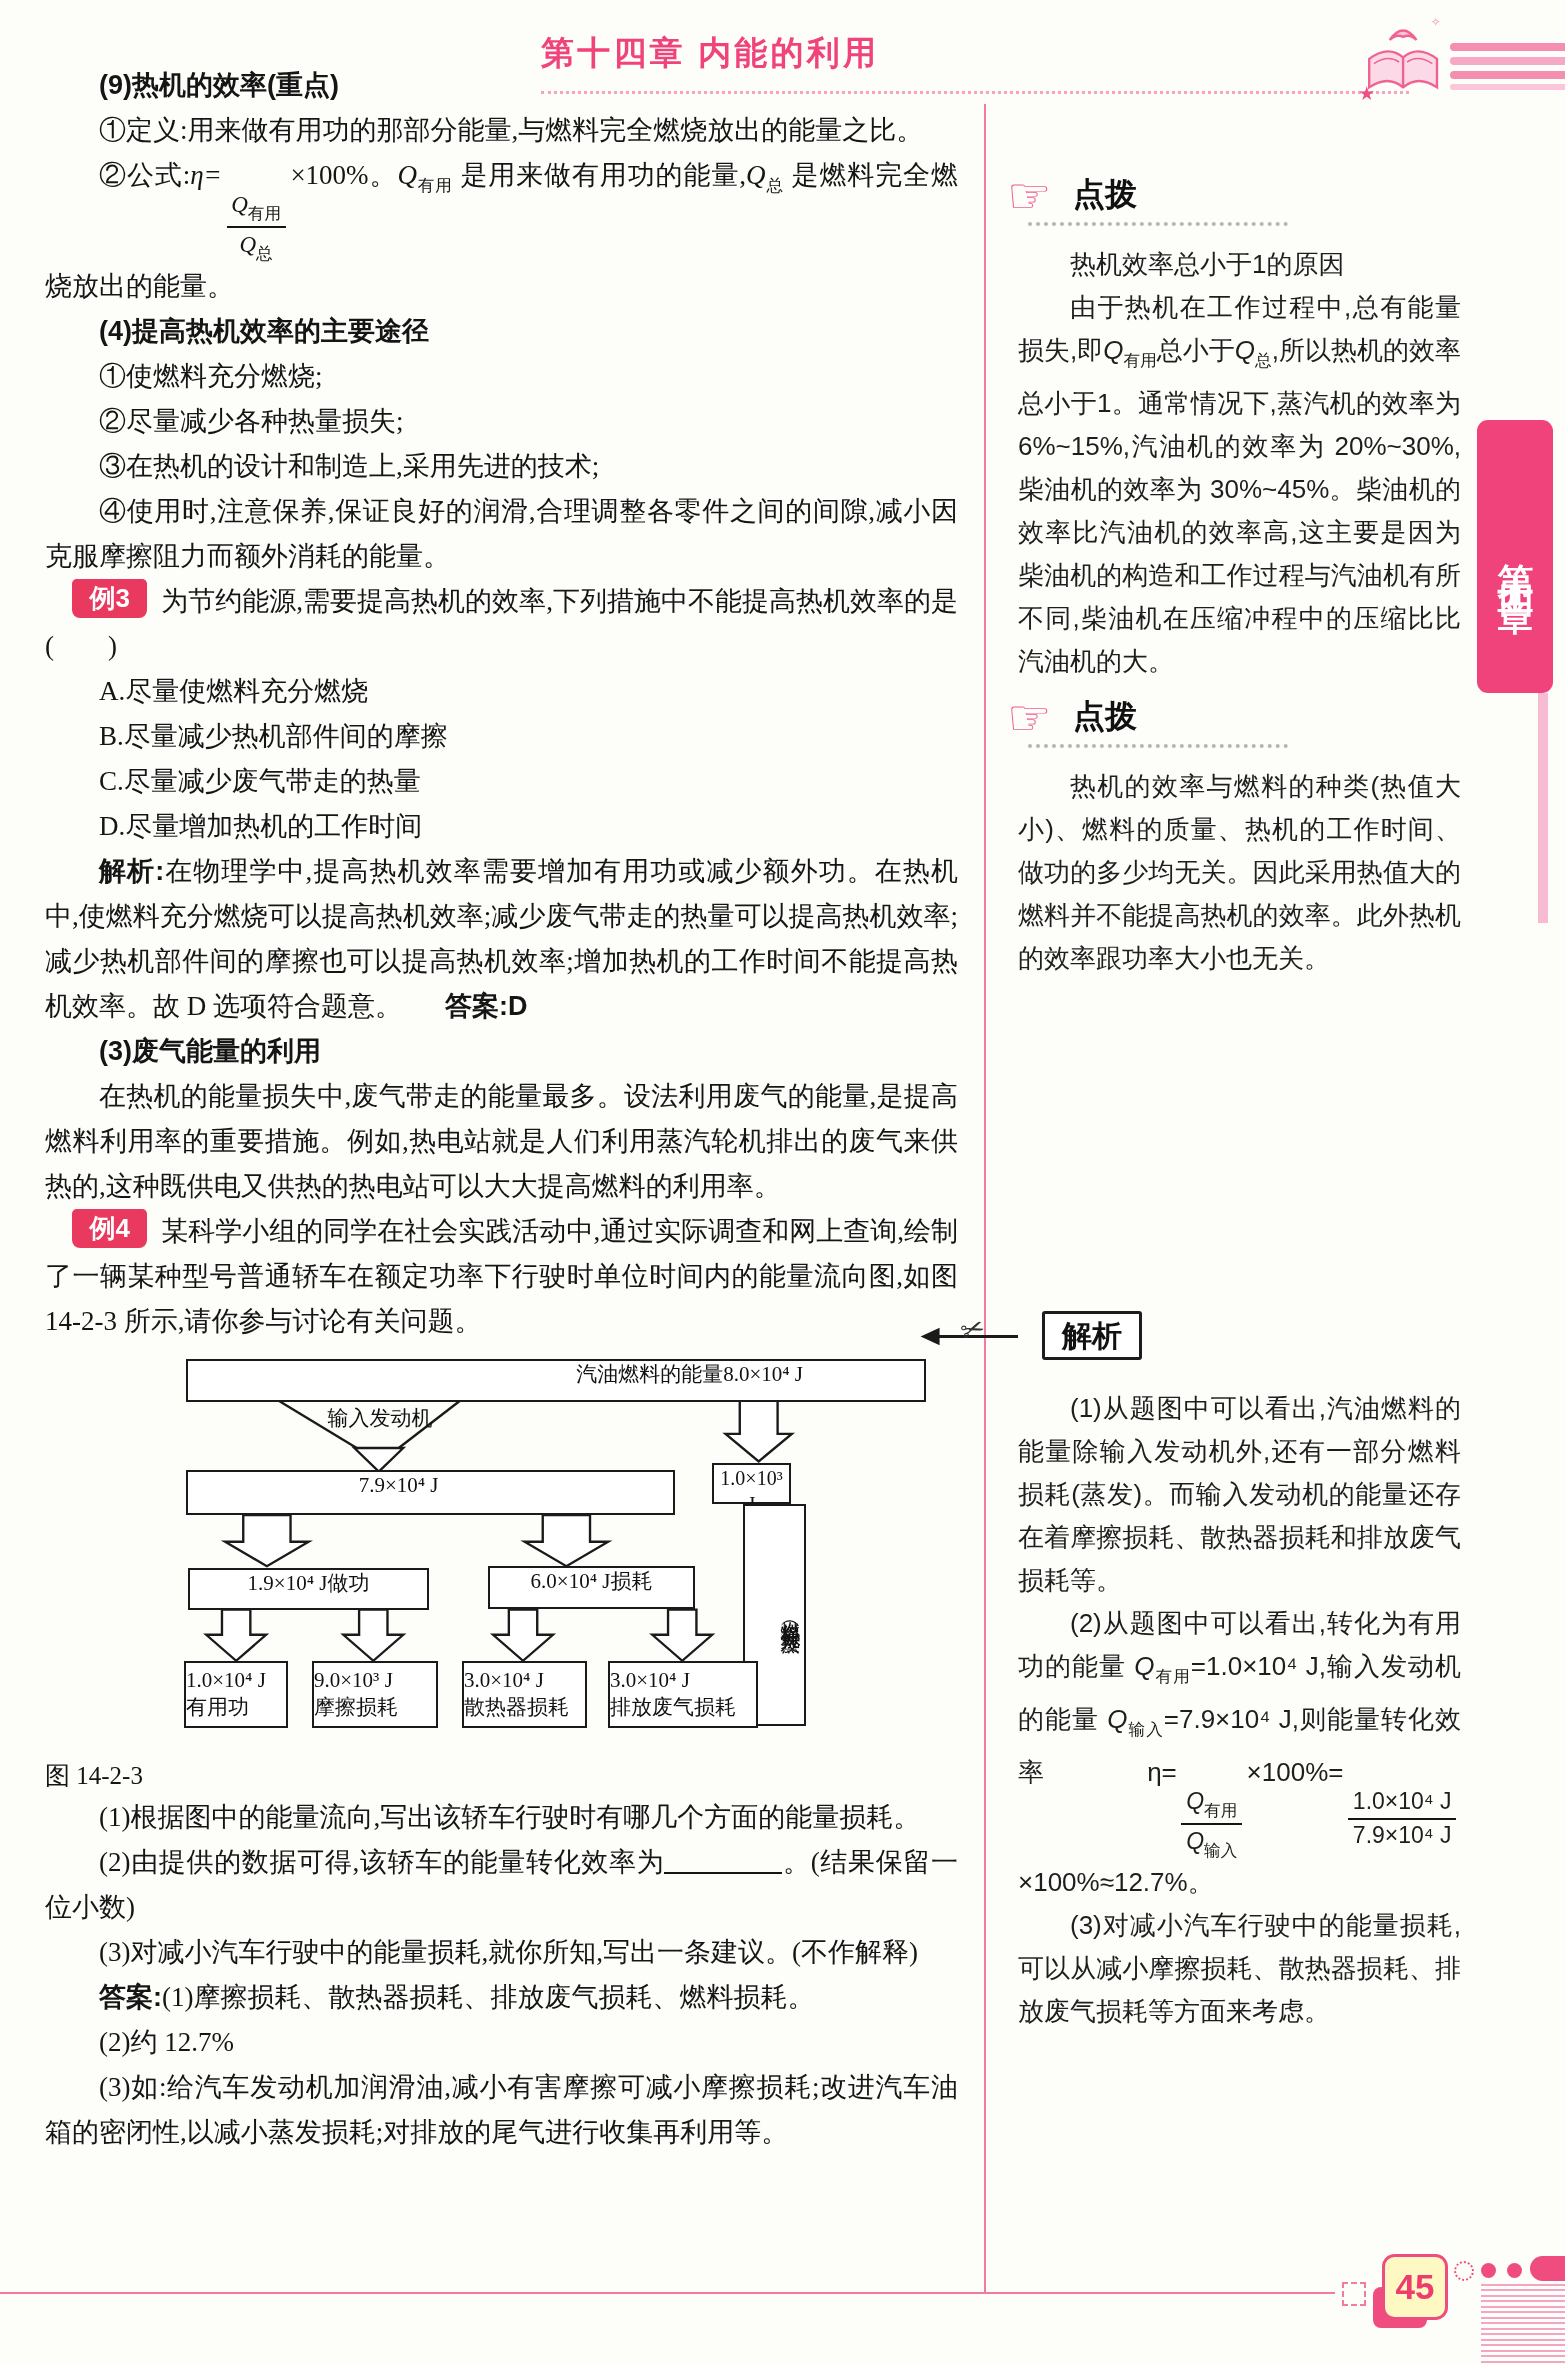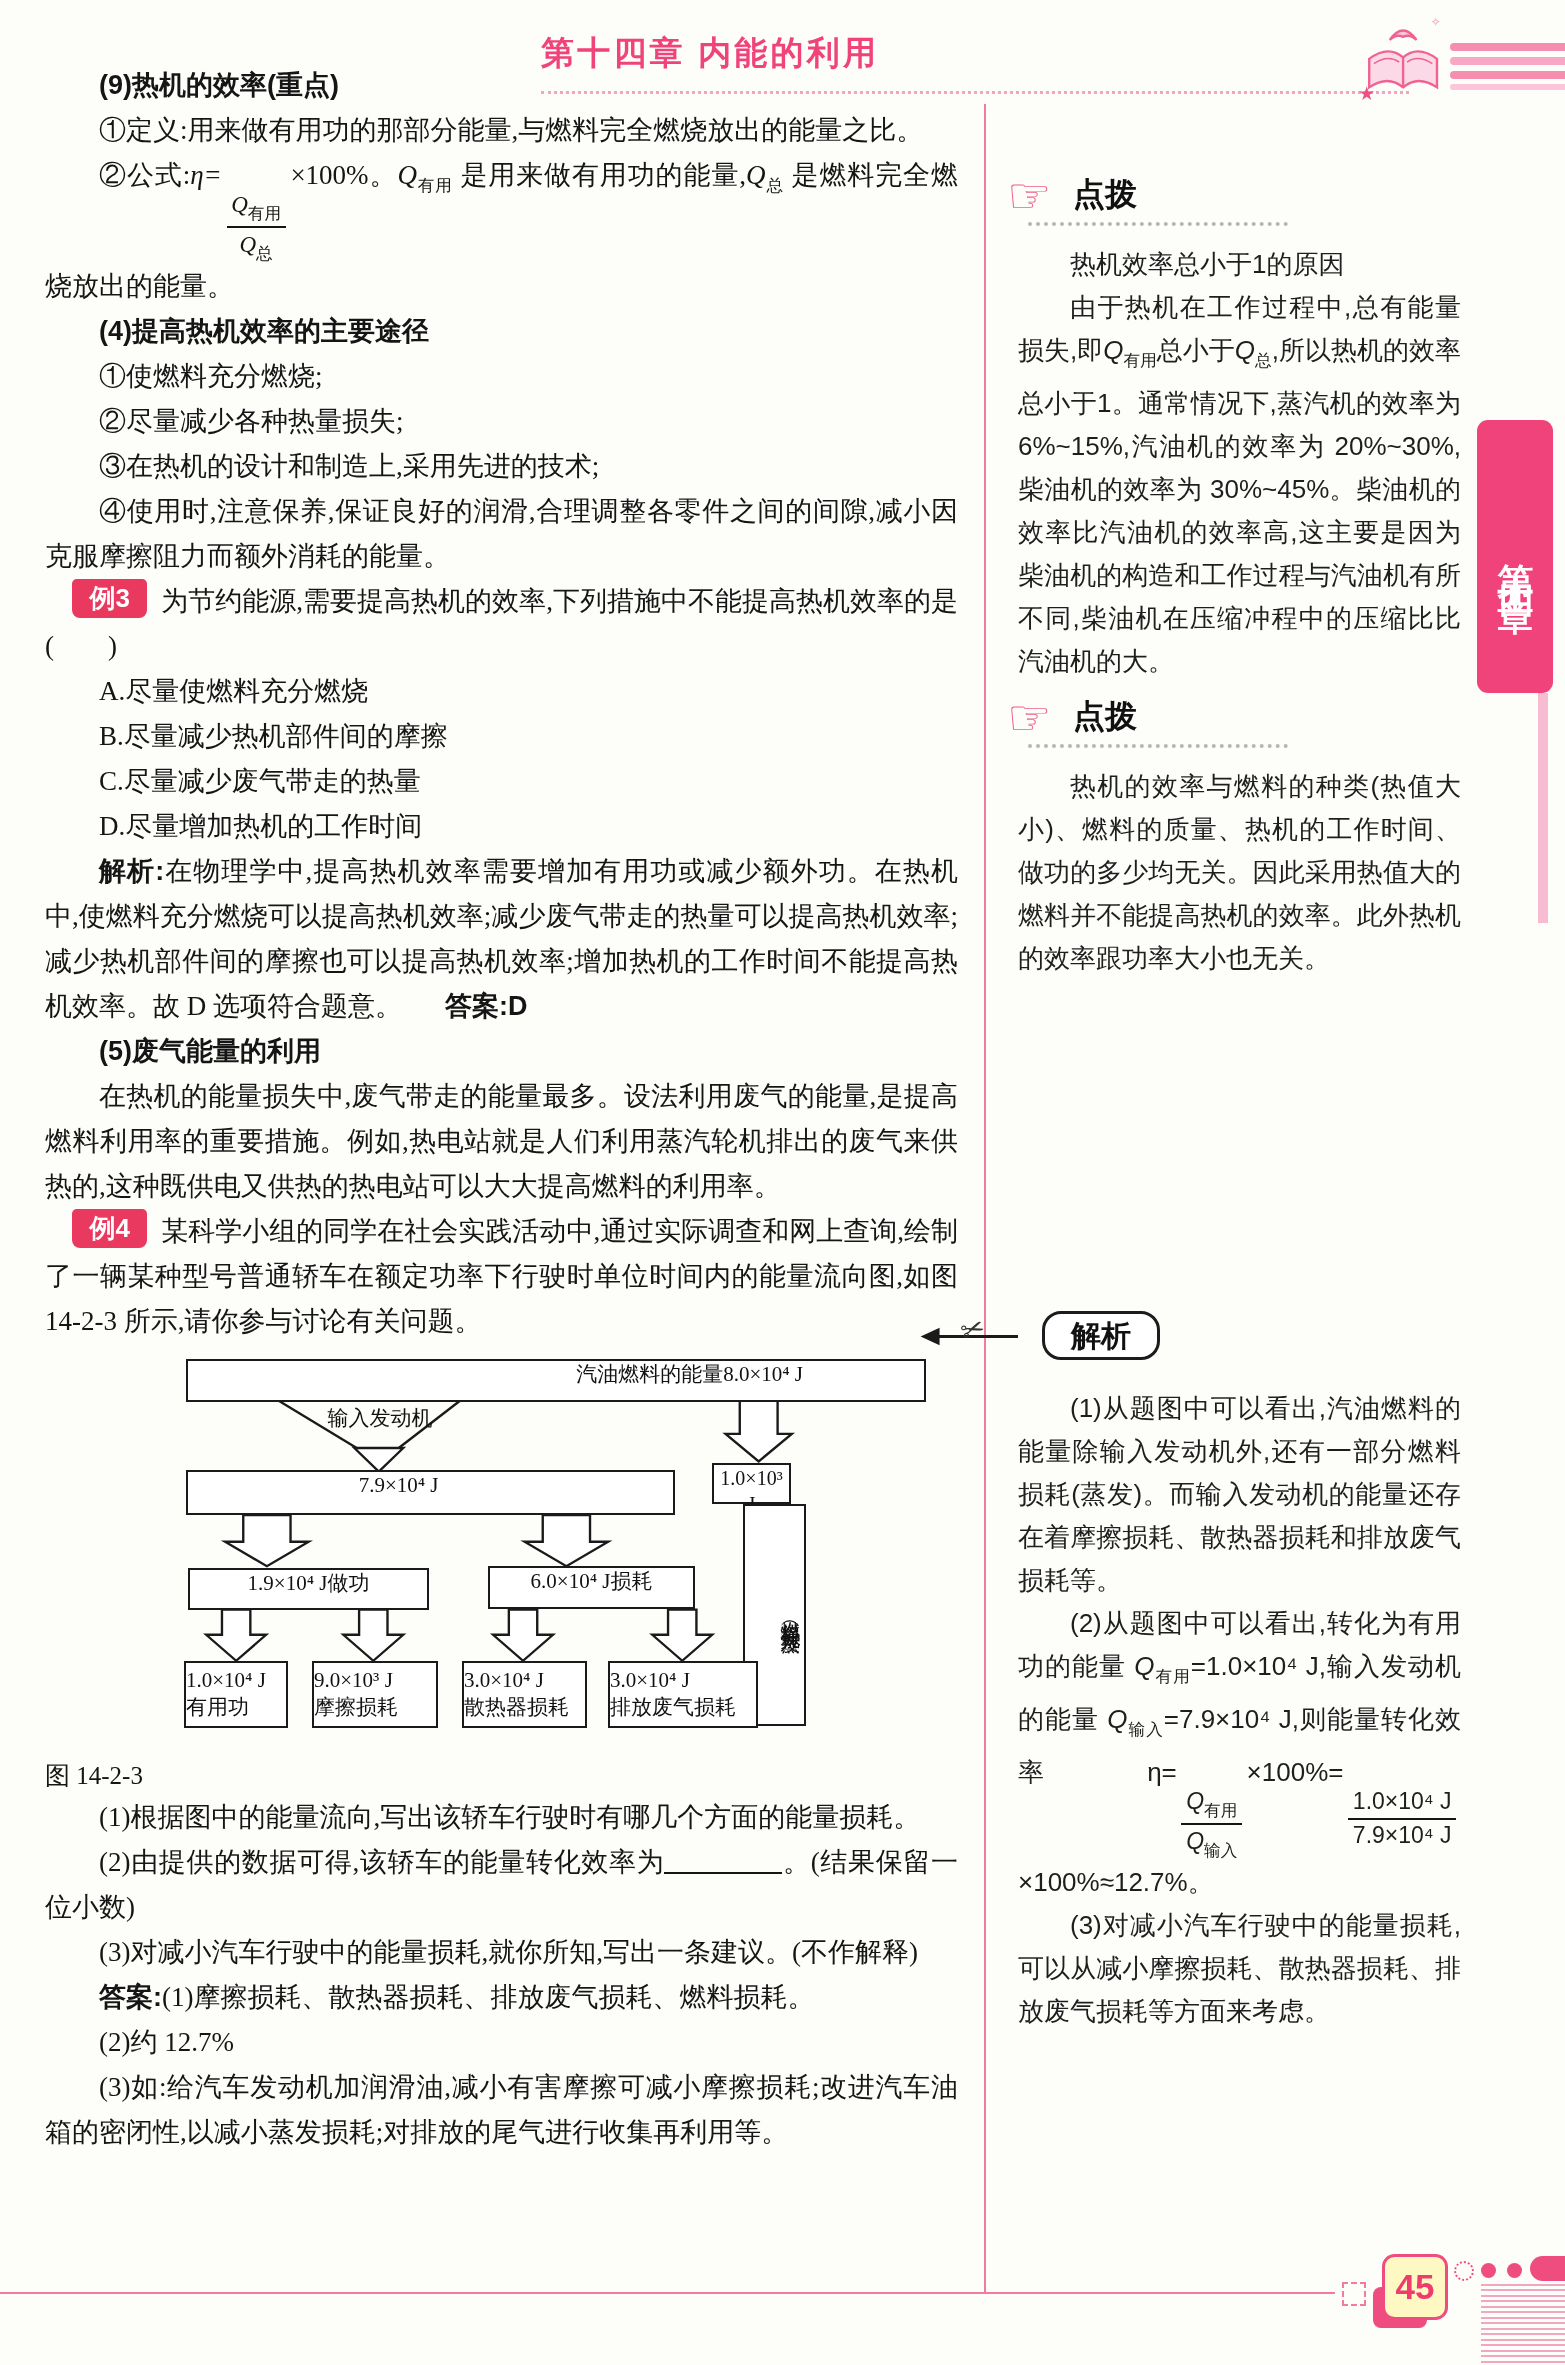--- a/index.html
+++ b/index.html
@@ -49,21 +49,21 @@
   .figcap{width:749px;margin-left:139px;text-align:center;font-size:25px !important;line-height:39px !important;}
   
   .sideblock{position:absolute;left:1018px;width:443px;}
   .tiphead{position:relative;height:68px;}
   .hand{position:absolute;left:-11px;top:-8px;font-size:50px;color:#ef5f92;
         font-family:"DejaVu Sans",sans-serif;}
   .tiptitle{position:absolute;left:55px;top:0;font:bold 32px/39px "Liberation Sans","DejaVu Sans",sans-serif;color:#111;}
   .tiprule{position:absolute;left:9.5px;top:47px;width:260px;border-bottom:4px dotted #b5b5b5;}
   .tbody{margin:0;font:26px/43px "Liberation Sans","DejaVu Sans",sans-serif;color:#1e1e1e;text-align:justify;}
   .jiexihead{position:relative;height:76px;}
-  .jtag{position:absolute;left:24px;top:0;border:3.2px solid #1c1c1c;border-radius:19px;padding:0 26px;
+  .jtag{position:absolute;left:24px;top:0;border:3.2px solid #1c1c1c;border-radius:3px;padding:0 17px;
         font:bold 30px/43px "Liberation Sans","DejaVu Sans",sans-serif;background:#fff;color:#111;}
   .jarrow{position:absolute;left:-99px;top:8px;}
   .scis{position:absolute;left:-57px;top:1.6px;font-size:28px;color:#333;transform:rotate(-20deg);
         font-family:"DejaVu Sans",sans-serif;}
   
   .botline{position:absolute;left:0;top:2292px;width:1335px;height:2.4px;background:#f27ba6;}
   .dashsq{position:absolute;left:1342px;top:2282px;width:20px;height:20px;border:2.4px dashed #f27ba6;}
   .badgeshadow{position:absolute;left:1373px;top:2287px;width:54px;height:41px;background:#ef4d80;border-radius:8px;}
   .pagebadge{position:absolute;left:1382px;top:2254px;width:66px;height:66px;background:#fef9c3;border:3.2px solid #ef4d80;
              border-radius:12.6px;display:flex;align-items:center;justify-content:center;
@@ -115,21 +115,21 @@
   <p class="exq">
     <span class="badge">例3</span><span>为节约能源,需要提高热机的效率,下列措施中不能提高热机效率的是(　　)</span>
   </p>
   <p class="ind">A.尽量使燃料充分燃烧</p>
   <p class="ind">B.尽量减少热机部件间的摩擦</p>
   <p class="ind">C.尽量减少废气带走的热量</p>
   <p class="ind">D.尽量增加热机的工作时间</p>
   <p class="ind">
     <span class="blk">解析:</span><span>在物理学中,提高热机效率需要增加有用功或减少额外功。在热机中,使燃料充分燃烧可以提高热机效率;减少废气带走的热量可以提高热机效率;减少热机部件间的摩擦也可以提高热机效率;增加热机的工作时间不能提高热机效率。故 D 选项符合题意。</span><span class="blk ansd"><span>答案:</span><span>D</span></span>
   </p>
-  <p class="h ind">(5)废气能量的利用</p>
+  <p class="h ind">(3)废气能量的利用</p>
   <p class="ind">在热机的能量损失中,废气带走的能量最多。设法利用废气的能量,是提高燃料利用率的重要措施。例如,热电站就是人们利用蒸汽轮机排出的废气来供热的,这种既供电又供热的热电站可以大大提高燃料的利用率。</p>
   <p class="exq">
     <span class="badge">例4</span><span>某科学小组的同学在社会实践活动中,通过实际调查和网上查询,绘制了一辆某种型号普通轿车在额定功率下行驶时单位时间内的能量流向图,如图 14-2-3 所示,请你参与讨论有关问题。</span>
   </p>
 
   <div class="figwrap">
     <svg class="figsvg" width="749" height="398" viewBox="0 0 950 505">
       <g stroke="#1a1a1a" stroke-width="3" fill="#fff">
 
         <line x1="120" y1="58" x2="232" y2="126"></line>

